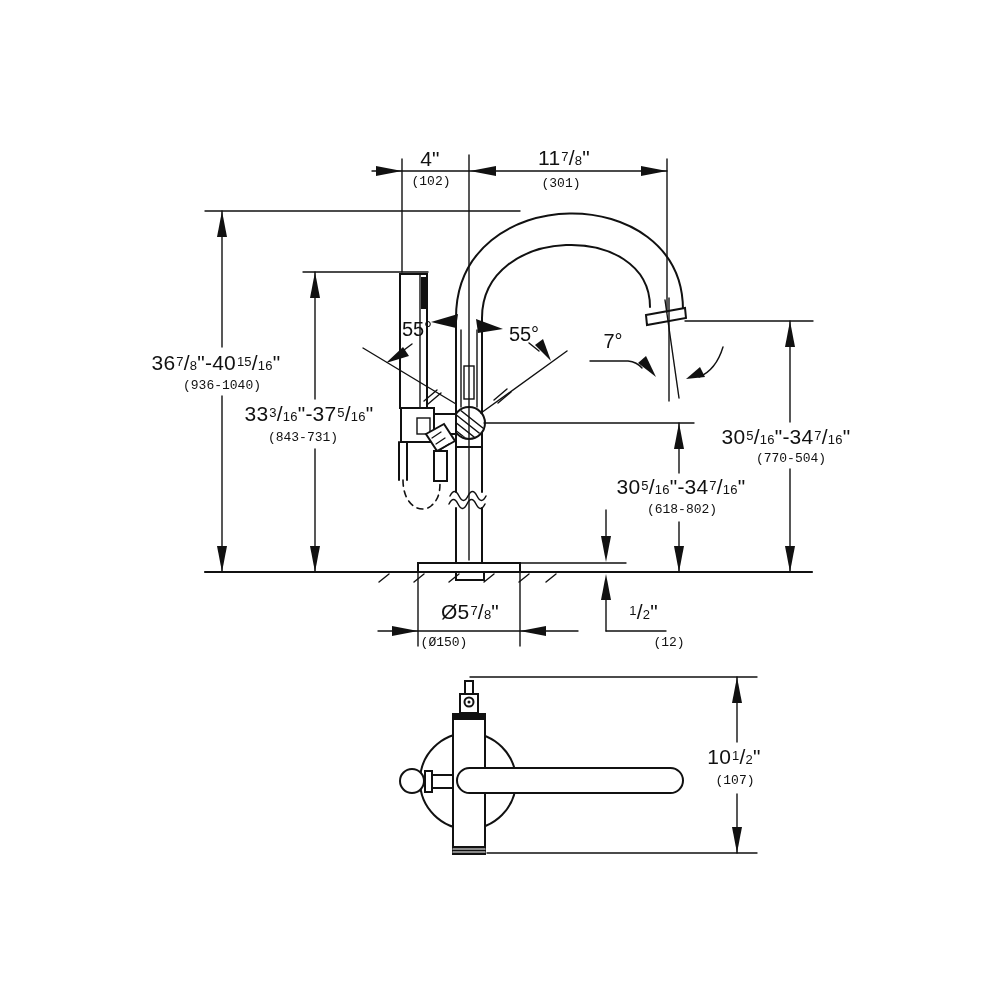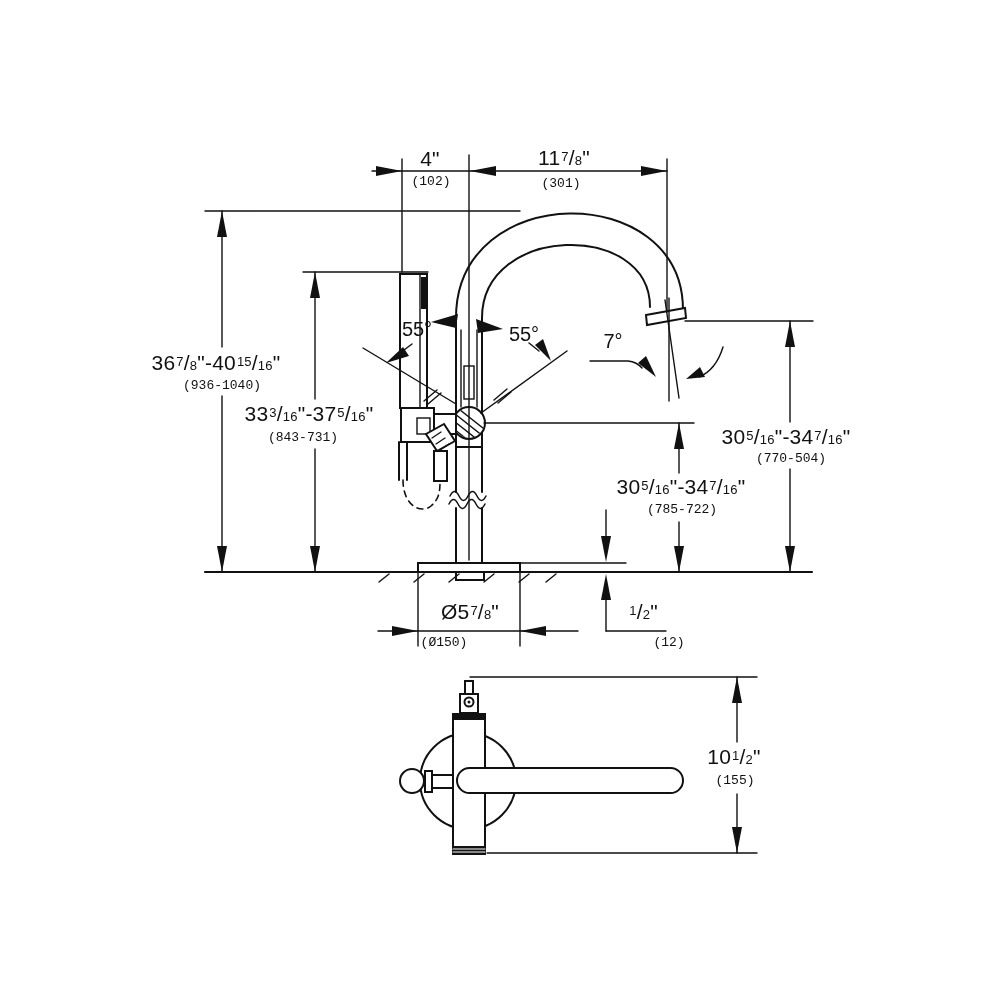--- a/index.html
+++ b/index.html
@@ -214,24 +214,24 @@
   <div class="lbl small" style="left:303px;top:437px;">(843-731)</div>
 
   <div class="lbl ang" style="left:417px;top:329px;">55°</div>
   <div class="lbl ang" style="left:524px;top:334px;">55°</div>
   <div class="lbl ang" style="left:613px;top:341px;">7°</div>
 
   <div class="lbl big frac" style="left:786px;top:436px;">30<span class="fr-n">5</span>/<span class="fr-d">16</span>"-34<span class="fr-n">7</span>/<span class="fr-d">16</span>"</div>
   <div class="lbl small" style="left:791px;top:458px;">(770-504)</div>
 
   <div class="lbl big frac" style="left:681px;top:486px;">30<span class="fr-n">5</span>/<span class="fr-d">16</span>"-34<span class="fr-n">7</span>/<span class="fr-d">16</span>"</div>
-  <div class="lbl small" style="left:682px;top:509px;">(785-722)</div>
+  <div class="lbl small" style="left:682px;top:509px;">(618-802)</div>
 
   <div class="lbl big frac" style="left:470px;top:611px;">Ø5<span class="fr-n">7</span>/<span class="fr-d">8</span>"</div>
   <div class="lbl small" style="left:444px;top:642px;">(Ø150)</div>
 
   <div class="lbl big frac" style="left:643px;top:611px;"><span class="fr-n">1</span>/<span class="fr-d">2</span>"</div>
   <div class="lbl small" style="left:641px;top:642px;margin-left:28px;">(12)</div>
 
   <div class="lbl big frac" style="left:734px;top:756px;">10<span class="fr-n">1</span>/<span class="fr-d">2</span>"</div>
-  <div class="lbl small" style="left:735px;top:780px;">(155)</div>
+  <div class="lbl small" style="left:735px;top:780px;">(107)</div>
 
 </div>
 
 </body></html>

